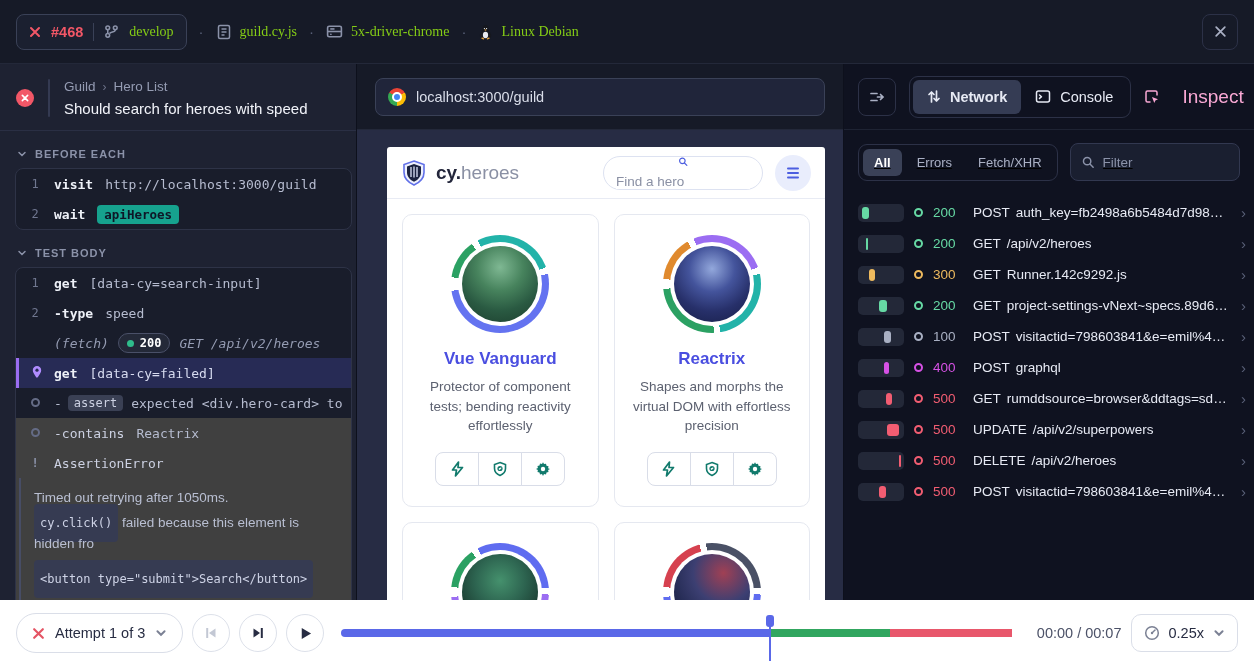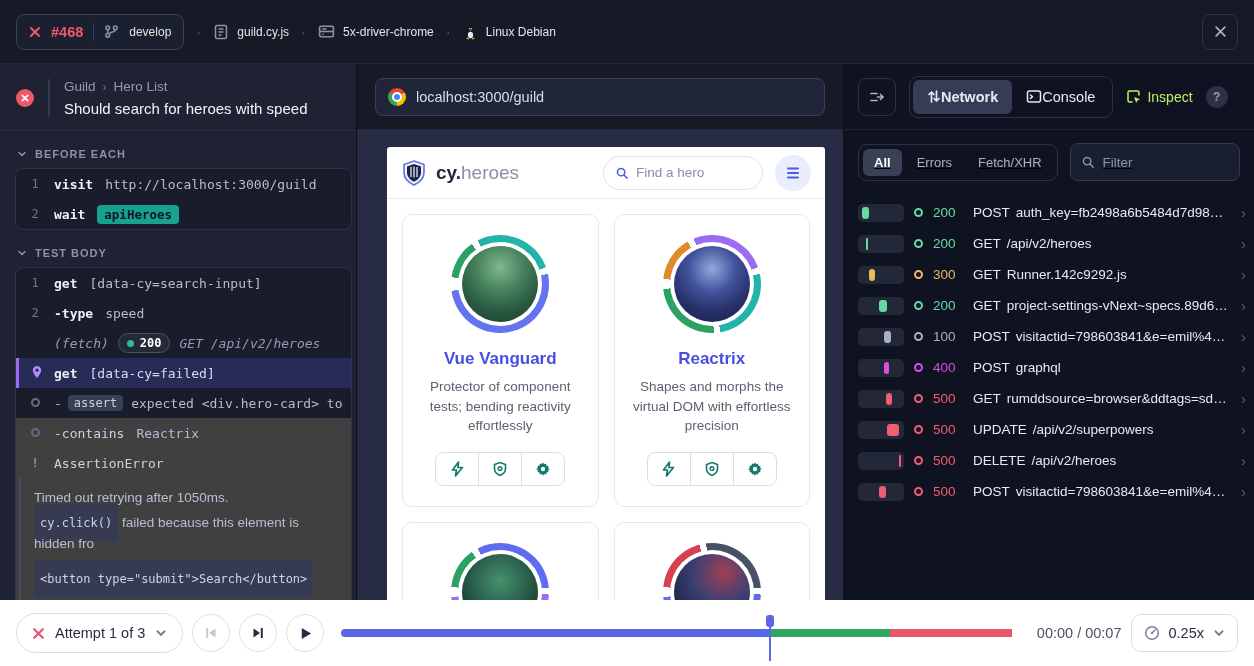--- a/index.html
+++ b/index.html
@@ -5,21 +5,21 @@
   * { box-sizing: border-box; margin: 0; padding: 0; }
   html,body { background:#0d101c; }
   .app{width:1254px;height:666px;display:flex;flex-direction:column;background:#161a27;
        font-family:"Liberation Sans",sans-serif;overflow:hidden;position:relative;}
 
   
   .topbar{height:64px;flex:none;display:flex;align-items:center;padding:0 16px;gap:12px;border-bottom:1px solid #232839;}
   .runpill{display:flex;align-items:center;height:36px;border:1px solid #3a4157;border-radius:8px;background:#1b2030;padding:0 12px;gap:10px;}
   .runnum{color:#f25767;font-weight:700;font-size:14.5px;}
   .pdiv{width:1px;height:18px;background:#3a4157;}
-  .branchlbl,.metalbl{color:#e5e5e5;font-size:12px;}
+  .branchlbl,.metalbl{color:#84cc16;font-size:14px;font-family:Liberation Serif, serif;}
   .sepdot{color:#596078;font-size:15px;}
   .metaitem{display:flex;gap:8px;align-items:center;}
   .icn-g{color:#8b92a9;display:grid;place-items:center;}
   .closebtn{margin-left:auto;width:36px;height:36px;border:1px solid #2c3147;border-radius:8px;display:grid;place-items:center;color:#aab0c4;background:transparent;cursor:pointer;}
 
   
   .main{flex:1;display:flex;min-height:0;}
 
   
   .left{width:357px;flex:none;background:#1e2232;display:flex;flex-direction:column;border-right:1px solid #0d101c;min-height:0;}
@@ -64,21 +64,21 @@
   .chrome::after{content:"";position:absolute;inset:4px;border-radius:50%;background:#4285f4;border:2px solid #fff;}
   .vpchip{height:38px;border:1px solid #3a4157;border-radius:8px;display:flex;align-items:center;gap:9px;padding:0 13px;color:#8b92a9;font-size:14.5px;}
   .stage{flex:1;background:#272c44;padding:17px 18px 0 30px;overflow:hidden;min-height:0;}
   .appframe{background:#fff;height:110%;border-radius:3px 3px 0 0;overflow:hidden;display:flex;flex-direction:column;}
 
   
   .ah{height:52px;flex:none;display:flex;align-items:center;gap:12px;padding:0 14px;border-bottom:1px solid #e8ebf4;}
   .logo{display:flex;align-items:center;gap:9px;}
   .logo-a{font-weight:700;color:#23263b;font-size:19px;}
   .logo-b{color:#8a90a4;font-size:19px;}
-  .hsearch{margin-left:auto;width:160px;height:34px;border:1px solid #dde2f1;border-radius:17px;display:flex;align-items:center;gap:8px;padding:0 12px;}
+  .hsearch{margin-left:auto;width:160px;height:34px;border:1px solid #dde2f1;border-radius:17px;display:flex;align-items:center;gap:8px;padding:0 12px;flex-direction:column;}
   .hsearch input{border:none;outline:none;font-size:13.5px;color:#444;width:100%;font-family:"Liberation Sans",sans-serif;}
   .hsearch input::placeholder{color:#8a90a4;}
   .hmenu{width:36px;height:36px;border-radius:50%;background:#e9edfc;display:grid;place-items:center;border:none;color:#4c5ee0;cursor:pointer;flex:none;}
   .cards{flex:1;display:grid;grid-template-columns:1fr 1fr;gap:15px;padding:15px;overflow:hidden;}
   .card{border:1px solid #e5e8f0;border-radius:10px;padding:20px 14px;display:flex;flex-direction:column;align-items:center;text-align:center;background:#fff;}
   .ring{width:98px;height:98px;border-radius:50%;display:grid;place-items:center;flex:none;}
   .ringpad{width:84px;height:84px;border-radius:50%;background:#fff;display:grid;place-items:center;}
   .avatar{width:76px;height:76px;border-radius:50%;}
   .hname{margin-top:16px;font-size:17px;font-weight:700;color:#4a4ee0;}
   .hdesc{margin-top:8px;font-size:13.5px;color:#5c6170;line-height:1.45;max-width:185px;}
@@ -86,23 +86,23 @@
   .act{width:44px;height:34px;border:1px solid #d9dde8;display:grid;place-items:center;color:#117a6c;background:#fff;cursor:pointer;}
   .act+.act{margin-left:-1px;}
   .act:first-child{border-radius:8px 0 0 8px;}
   .act:last-child{border-radius:0 8px 8px 0;}
 
   
   .right{width:411px;flex:none;background:#0f1220;border-left:1px solid #0d101c;display:flex;flex-direction:column;min-height:0;}
   .dt-top{height:66px;flex:none;display:flex;align-items:center;padding:0 14px;gap:13px;border-bottom:1px solid #1e2333;}
   .sqbtn{width:38px;height:38px;border:1px solid #2c3147;border-radius:8px;display:grid;place-items:center;color:#aab0c4;background:transparent;cursor:pointer;flex:none;}
   .tabs{display:flex;align-items:center;border:1px solid #2c3147;border-radius:9px;padding:3px;height:42px;}
-  .tab{display:flex;padding:0 14px;height:34px;align-items:center;color:#e7eaf4;font-size:14.5px;border-radius:6px;background:transparent;border:none;cursor:pointer;}
+  .tab{display:flex;gap:9px;padding:0 14px;height:34px;align-items:center;color:#e7eaf4;font-size:14.5px;border-radius:6px;background:transparent;border:none;cursor:pointer;}
   .tab.active{background:#353c54;font-weight:700;}
-  .inspect{display:flex;gap:5px;align-items:center;color:#bef264;font-size:14px;background:none;border:none;cursor:pointer;}
+  .inspect{display:flex;gap:22px;align-items:center;color:#f9a8d4;font-size:19px;background:none;border:none;cursor:pointer;}
   .help{width:22px;height:22px;border-radius:50%;background:#2c3147;color:#9aa0b6;display:grid;place-items:center;font-size:12px;font-weight:700;border:none;cursor:pointer;}
   .filter-row{display:flex;gap:12px;padding:13px 14px 10px;align-items:center;flex:none;text-decoration:underline;}
   .pillgroup{display:flex;align-items:center;border:1px solid #2c3147;border-radius:9px;padding:4px;gap:4px;}
   .fpill{padding:6px 11px;color:#aab0c4;font-size:13px;background:none;border:none;border-radius:6px;cursor:pointer;}
   .fpill.active{background:#3a4157;color:#fff;font-weight:700;}
   .filter-input{flex:1;display:flex;align-items:center;gap:9px;border:1px solid #323850;background:#1a1f30;border-radius:8px;height:38px;padding:0 11px;color:#8b92a9;}
   .filter-input input{background:transparent;border:none;outline:none;color:#cdd2e2;font-size:13.5px;width:100%;font-family:"Liberation Sans",sans-serif;}
   .filter-input input::placeholder{color:#8b92a9;}
   .requests{flex:1;overflow:hidden;padding:6px 8px 0 14px;min-height:0;}
   .req{display:flex;align-items:center;height:31px;gap:10px;cursor:pointer;}

